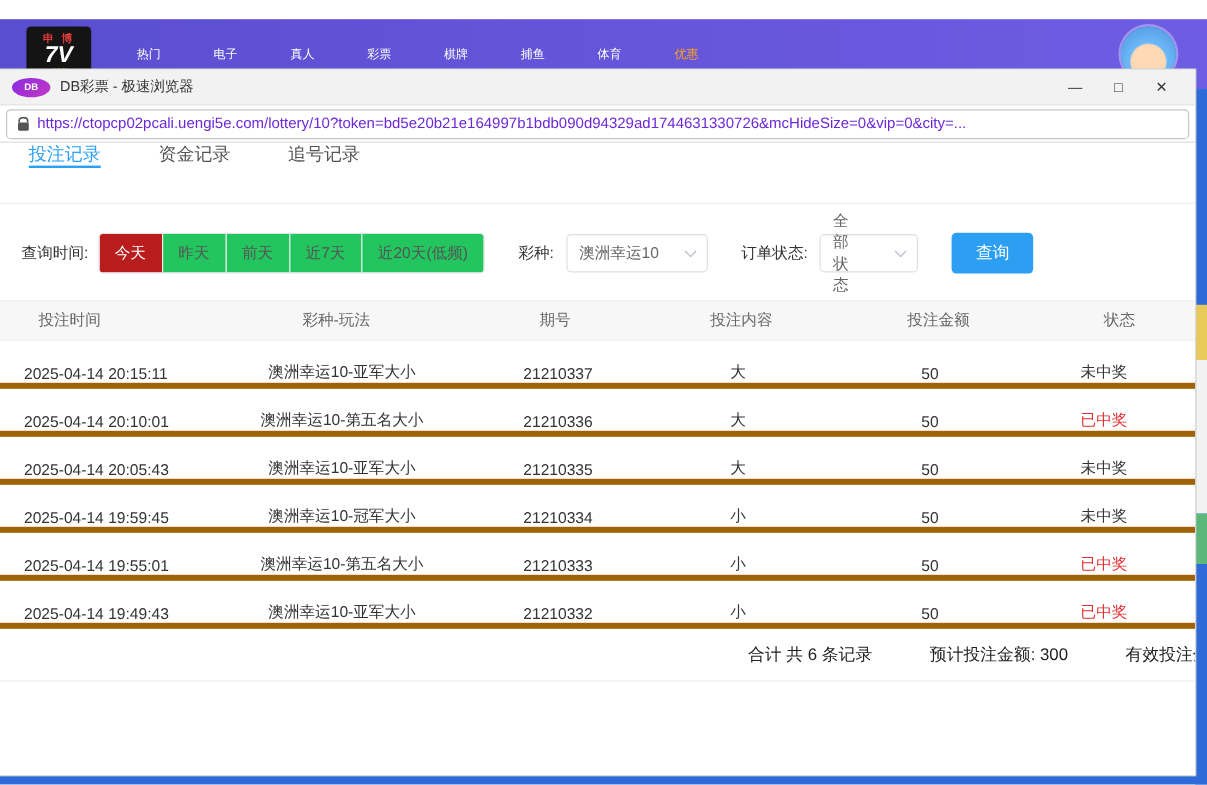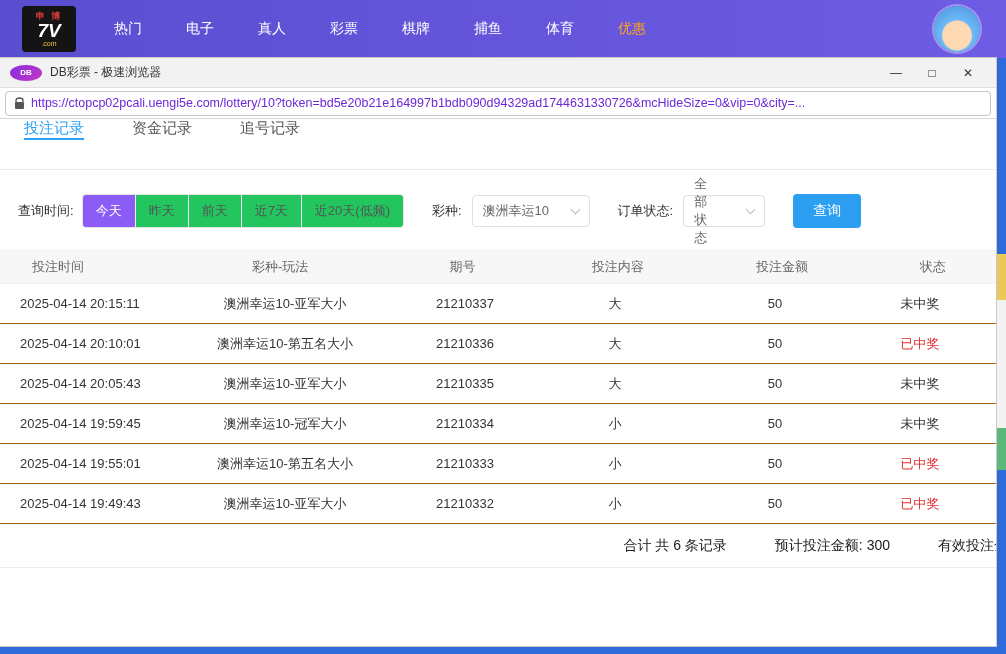--- a/index.html
+++ b/index.html
@@ -1,28 +1,28 @@
 <!DOCTYPE html>
 <html><head>
 <meta charset="utf-8">
 <style>
   * { margin:0; padding:0; box-sizing:border-box; }
   body { font-family:"Liberation Sans", sans-serif; background:#fff; }
   .stage { position:relative; width:1006px; height:654px; overflow:hidden; background:#fff; }
 
   
-  .site-nav { position:absolute; top:0; left:0; right:0; height:58px;
+  .site-nav { position:absolute; top:16px; left:0; right:0; height:58px;
     background:linear-gradient(90deg,#5a4ed0,#6f5ce4); display:flex; align-items:center; z-index:1; }
   .logo { width:54px; height:46px; background:#141414; border-radius:4px; margin-left:22px;
     display:flex; flex-direction:column; align-items:center; justify-content:center; line-height:1; }
   .logo-top { color:#e23c3c; font-size:9px; font-weight:bold; letter-spacing:2px; }
   .logo-main { color:#fff; font-size:19px; font-weight:bold; font-style:italic; }
   .logo-suffix { color:#f5c542; font-size:7px; }
   .nav-items { display:flex; gap:44px; margin-left:38px; list-style:none; }
-  .nav-item { color:#fff; font-size:14px; cursor:pointer; white-space:nowrap; }
+  .nav-item { color:#fff; font-size:10px; cursor:pointer; white-space:nowrap; }
   .nav-item.highlight { color:#ffa41b; }
   .avatar { position:absolute; right:26px; top:6px; width:46px; height:46px; border-radius:50%;
     background:radial-gradient(circle at 50% 64%, #ffd9b3 0%, #ffd9b3 38%, #6cb9f7 42%, #4a90d9 100%);
     box-shadow:0 0 0 2px rgba(255,255,255,.35); cursor:pointer; }
 
   
   .right-strip { position:absolute; top:58px; right:0; width:10px; bottom:0; background:#2e6bd8; z-index:0; }
   .right-strip .rs-y { position:absolute; top:196px; left:0; right:0; height:46px; background:#e8c95a; }
   .right-strip .rs-w { position:absolute; top:242px; left:0; right:0; height:128px; background:#f2f2f2; }
   .right-strip .rs-g { position:absolute; top:370px; left:0; right:0; height:42px; background:#5cb87a; }
@@ -49,35 +49,35 @@
   .page { flex:1; position:relative; overflow:hidden; background:#fff; }
   .tabs { display:flex; gap:48px; padding:0 24px; height:51px; align-items:flex-start; border-bottom:1px solid #ececec; }
   .tab { font-size:15px; color:#555; display:flex; align-items:center; border-bottom:2px solid transparent; cursor:pointer; }
   .tab.active { color:#2ba0f7; border-bottom-color:#2ba0f7; }
 
   .filters { display:flex; align-items:center; margin:24px 0 0 18px; font-size:13px; color:#333; }
   .seg-group { display:flex; border:1px solid #e3e3e3; border-radius:4px; overflow:hidden; margin-left:8px; }
   .seg { padding:0 13px; height:32px; display:flex; align-items:center; color:#555;
     border-left:1px solid #eee; cursor:pointer; background:#22c55e; white-space:nowrap; }
   .seg:first-child { border-left:none; }
-  .seg.active { background:#8b5cf6; color:#fff; }
+  .seg.active { background:#b91c1c; color:#fff; }
   .flabel { margin-left:28px; white-space:nowrap; }
   .flabel.first { margin-left:0; }
   .select { display:flex; align-items:center; justify-content:space-between; border:1px solid #dcdfe6;
     border-radius:4px; height:32px; padding:0 10px; margin-left:10px; color:#666; cursor:pointer; background:#fff; }
   .select.wide { width:118px; } .select.narrow { width:82px;gap:28px; }
   .caret { width:7px; height:7px; border-right:1.5px solid #b8bcc4; border-bottom:1.5px solid #b8bcc4;
     transform:rotate(45deg); margin:-3px 0 0 10px; flex:0 0 auto; }
   .search-btn { margin-left:28px; background:#2d9ff2; color:#fff; border:none; border-radius:4px;
     height:34px; width:68px; font-size:14px; cursor:pointer; }
 
   .table { margin-top:22px; font-size:13px; }
   .thead { display:flex; background:#f7f7f7; height:34px; align-items:center; color:#666;
     border-top:1px solid #efefef; border-bottom:1px solid #efefef;gap:20px; }
-  .trow { display:flex; height:40px; align-items:center; color:#333; border-bottom:1px solid #a16207; }
+  .trow { display:flex; height:40px; align-items:flex-end; color:#333; border-bottom:5px solid #a16207; }
   .c-time { width:170px; padding-left:20px; }
   .thead .c-time { padding-left:32px; }
   .c-play { width:230px; text-align:center; }
   .c-issue { width:130px; text-align:center; }
   .c-content { width:170px; text-align:center; }
   .c-amount { width:150px; text-align:center; }
   .c-status { width:140px; text-align:center; }
 
   .summary { display:flex; justify-content:flex-end; align-items:center; height:44px;
     border-bottom:1px solid #ececec; font-size:14px; color:#222; gap:48px; margin-right:-26px; }

